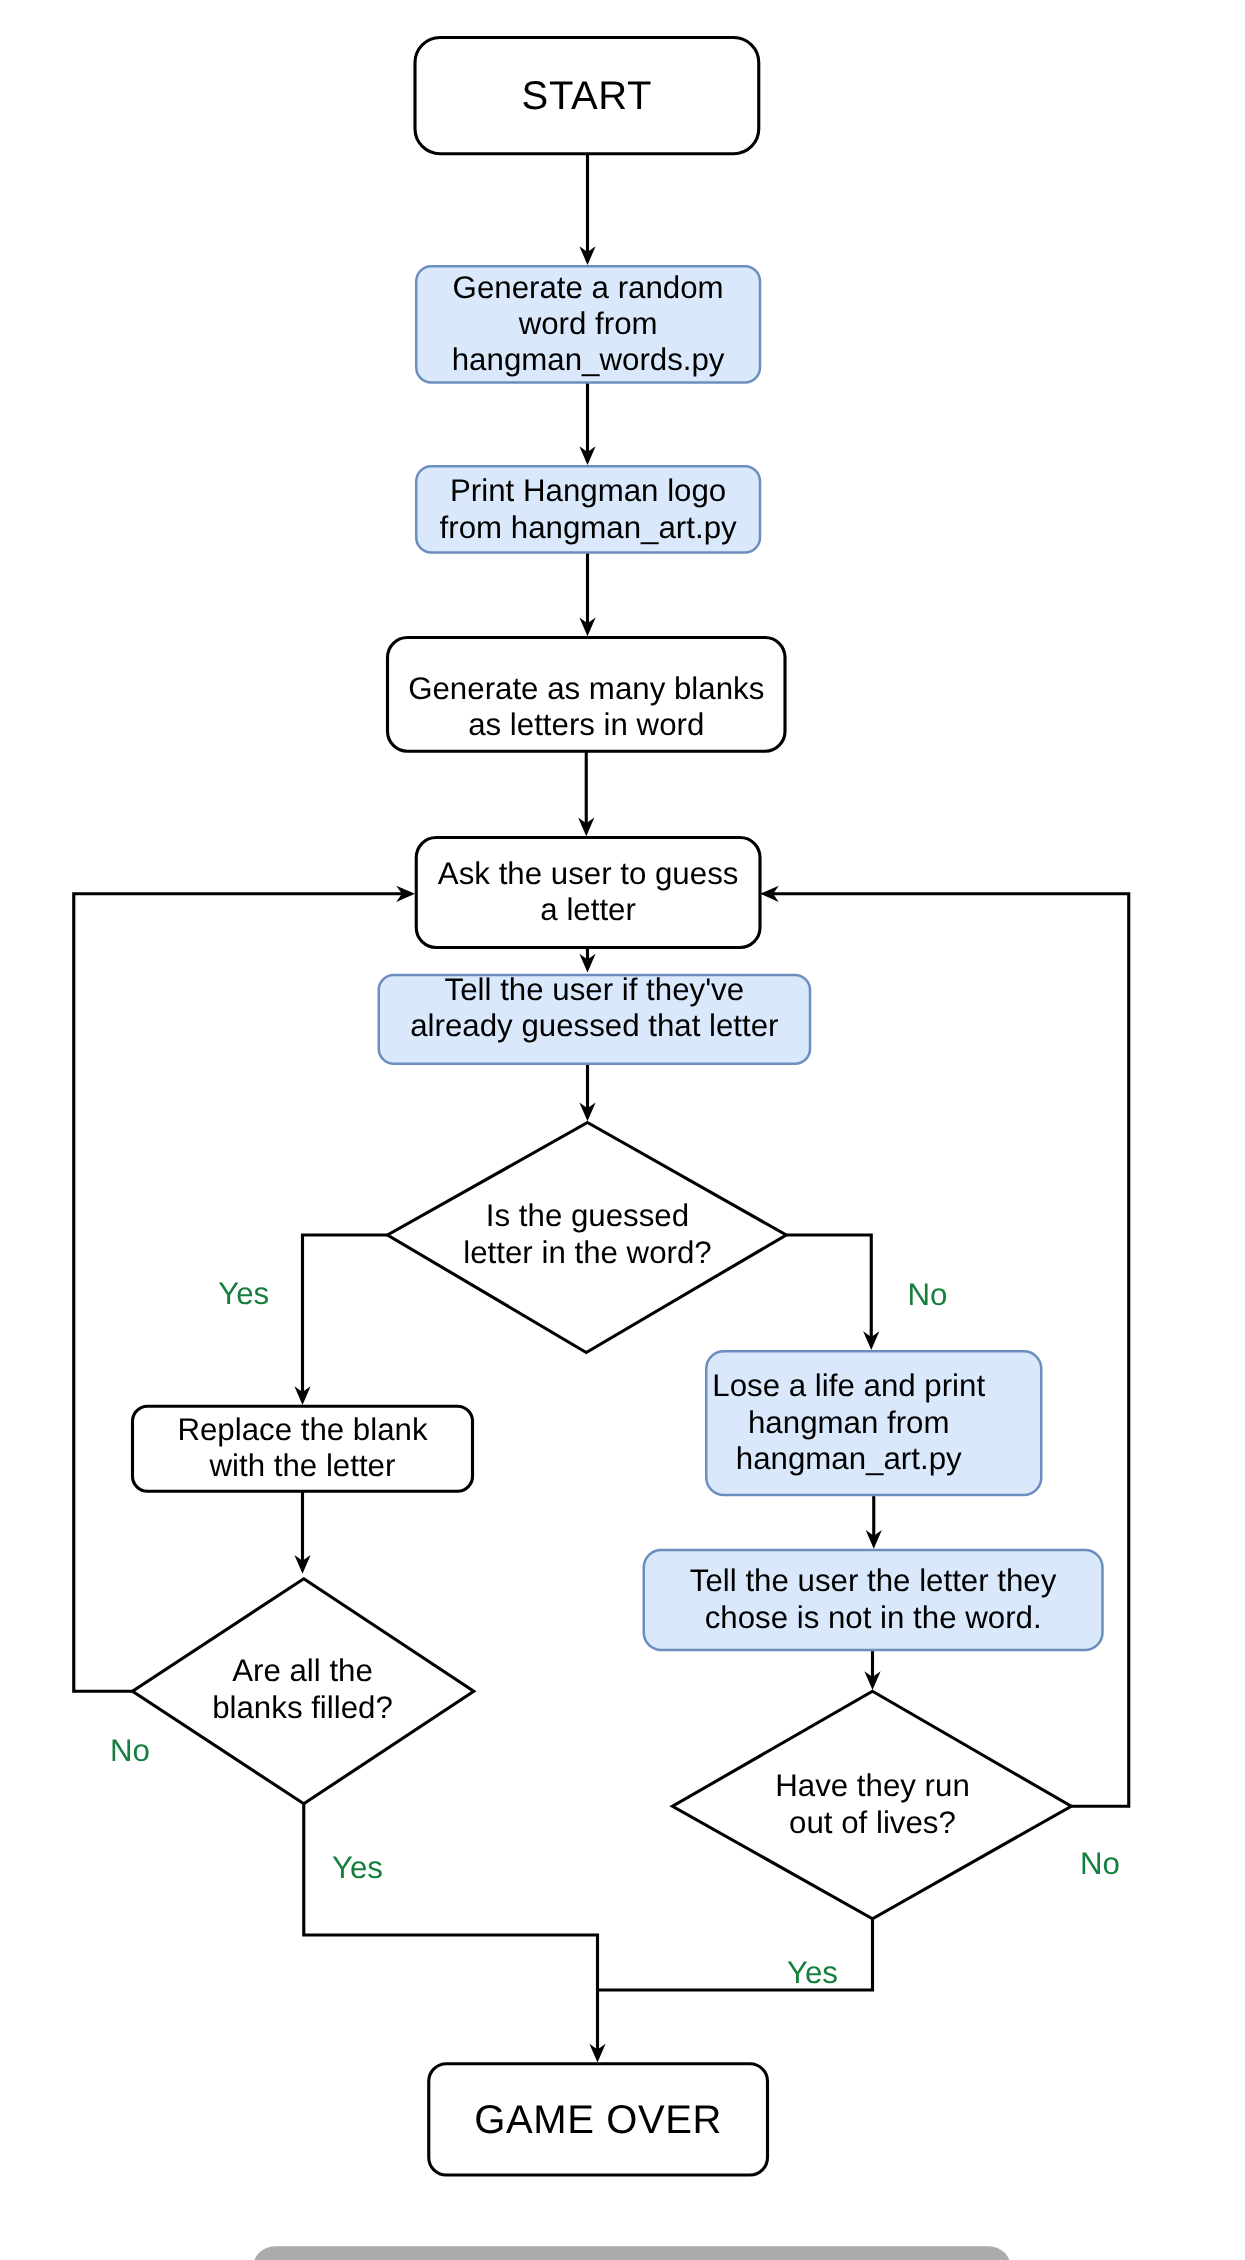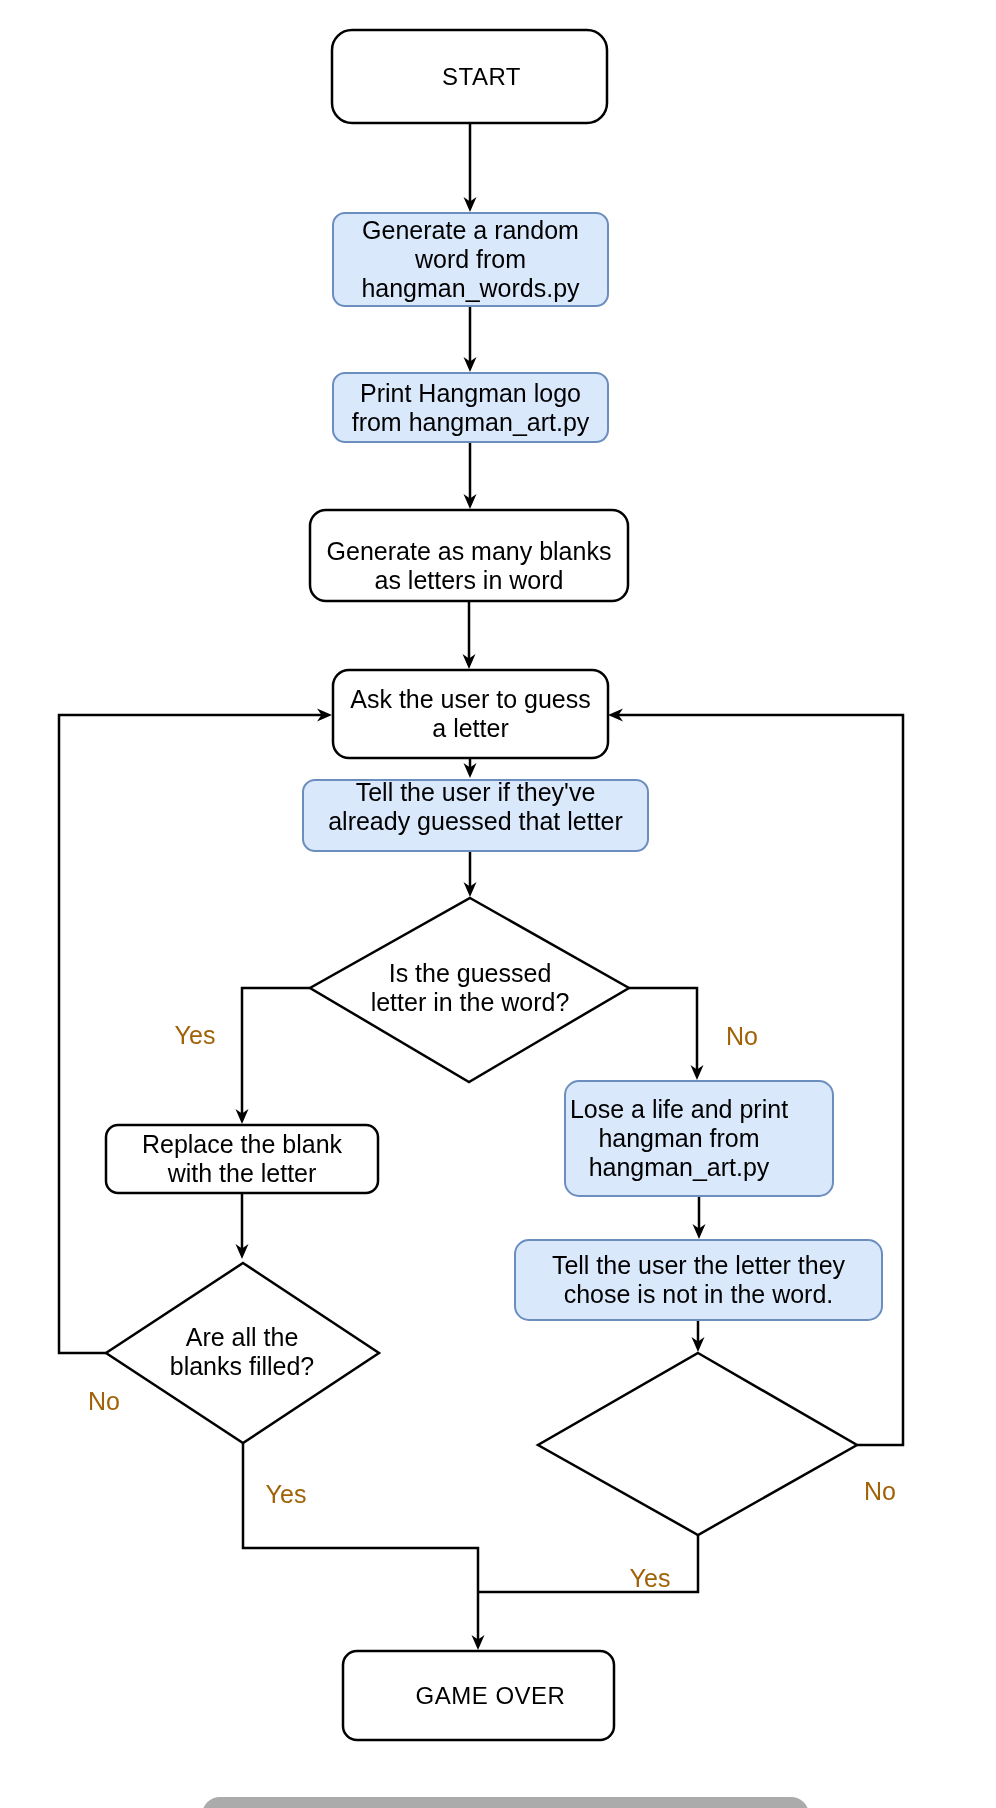--- a/index.html
+++ b/index.html
@@ -18,30 +18,30 @@
     display: flex;
     align-items: center;
     justify-content: center;
     text-align: center;
     white-space: pre-line;
     font-size: 25px;
     line-height: 29px;
     color: #000;
     pointer-events: none;
   }
-  .node-label.big { font-size: 24px; letter-spacing: 0.5px; padding-left: 12px; }
+  .node-label.big { font-size: 32px; letter-spacing: 0.5px; }
   .edge-label {
     position: absolute;
     display: flex;
     align-items: center;
     justify-content: center;
     text-align: center;
     font-size: 25px;
     line-height: 28px;
-    color: #a16207;
+    color: #15803d;
     pointer-events: none;
   }
 </style>
 </head>
 <body>
 
 <div id="screen">
 
   <svg id="flow-svg" width="996" height="1808" viewBox="0 0 996 1808">
 
@@ -114,20 +114,22 @@
 letter in the word?</div>
   <div class="node-label" style="left:106px; top:1125px; width:272px; height:68px;">Replace the blank
 with the letter</div>
   <div class="node-label" style="left:132px; top:1320px; width:220px; height:64px;">Are all the
 blanks filled?</div>
   <div class="node-label" style="left:565px; top:1081px; width:228px; height:115px;">Lose a life and print
 hangman from
 hangman_art.py</div>
   <div class="node-label" style="left:515px; top:1240px; width:367px; height:80px;">Tell the user the letter they
 chose is not in the word.</div>
+  <div class="node-label" style="left:588px; top:1412px; width:220px; height:64px;">Have they run
+out of lives?</div>
   <div class="node-label big" style="left:343px; top:1651px; width:271px; height:89px;border-radius:16px;">GAME OVER</div>
 
   <div class="edge-label" style="left:160px; top:1019px; width:70px; height:32px;">Yes</div>
   <div class="edge-label" style="left:707px; top:1020px; width:70px; height:32px;">No</div>
   <div class="edge-label" style="left:69px; top:1385px; width:70px; height:32px;">No</div>
   <div class="edge-label" style="left:251px; top:1478px; width:70px; height:32px;">Yes</div>
   <div class="edge-label" style="left:845px; top:1475px; width:70px; height:32px;">No</div>
   <div class="edge-label" style="left:615px; top:1562px; width:70px; height:32px;">Yes</div>
 
 </div>

